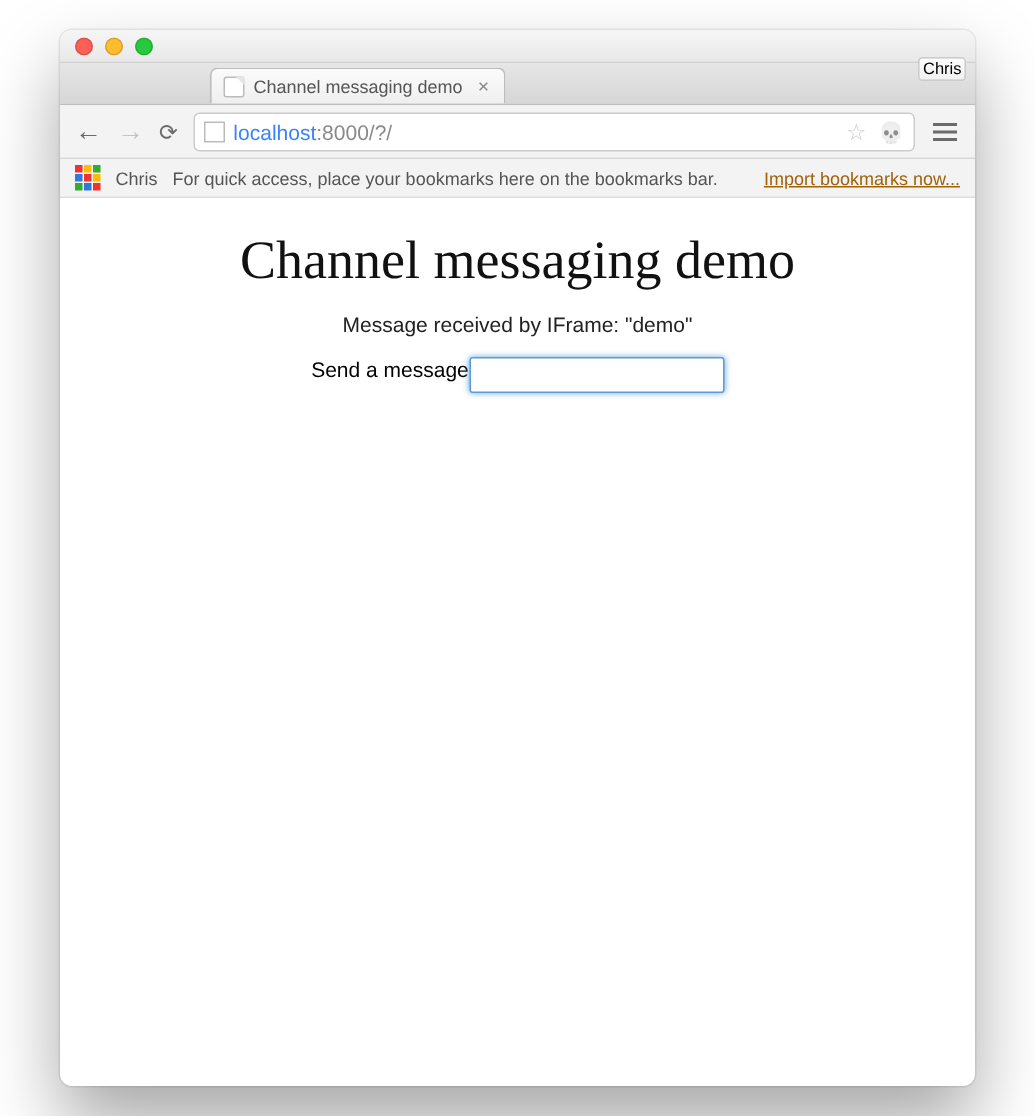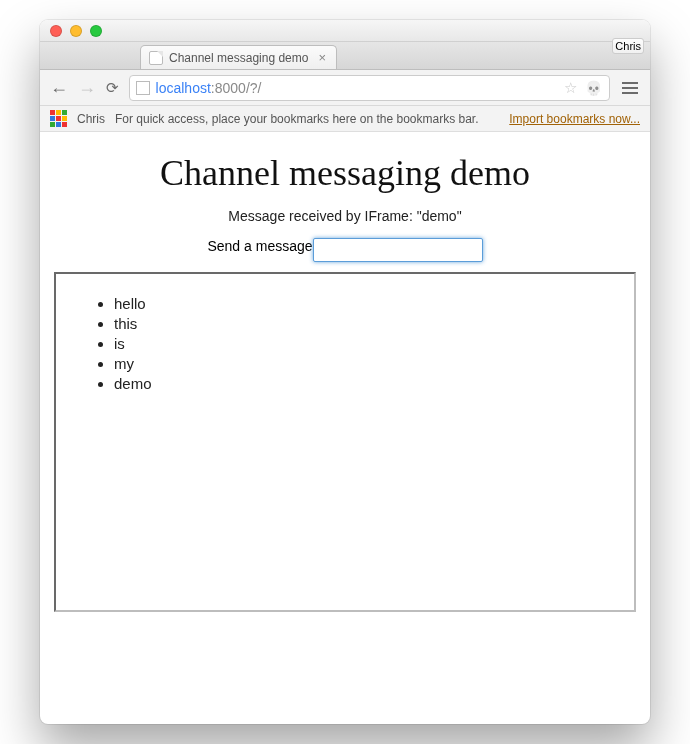--- a/index.html
+++ b/index.html
@@ -191,24 +191,15 @@
 
   <div class="page">
     <h1 class="demo-title">Channel messaging demo</h1>
     <p class="status">Message received by IFrame: "demo"</p>
 
     <div class="form-row">
       <label>Send a message</label>
       <input class="msg-input" type="text" value="" style="">
     </div>
 
-    <div class="iframe-box">
-      <ul id="msg-list">
-          <li>hello</li>
-          <li>this</li>
-          <li>is</li>
-          <li>my</li>
-          <li>demo</li>
-        </ul>
-    </div>
   </div>
 
 </div>
 
 </body></html>

